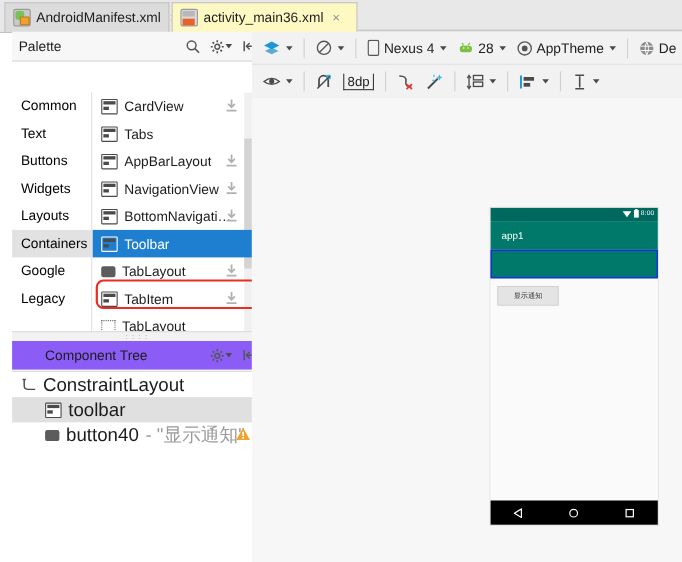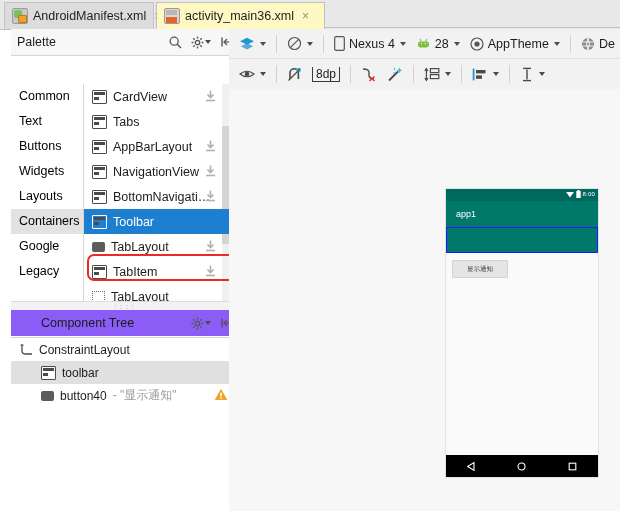--- a/index.html
+++ b/index.html
@@ -73,21 +73,21 @@
           border-radius:7px;box-sizing:border-box;pointer-events:none;}
 
   .pal-grip{position:absolute;left:0;top:272px;width:227px;height:8px;background:#f2f2f2;
             border-top:1px solid #dcdcdc;}
   .pal-grip .dots{position:absolute;left:50%;top:2px;transform:translateX(-50%);
                   font-size:7px;letter-spacing:1px;color:#9a9a9a;line-height:5px;}
 
   
   .ctree{position:absolute;left:0;top:281px;width:227px;bottom:0;background:#ffffff;}
   .ctree .rows{position:absolute;left:0;top:27px;right:0;bottom:0;border-top:1px solid #d6d6d6;}
-  .trow{height:23px;display:flex;align-items:center;gap:6px;font-size:12px;color:#1c1c1c;position:relative;}
+  .trow{height:23px;display:flex;align-items:center;gap:6px;font-size:17px;color:#1c1c1c;position:relative;}
   .trow.sel{background:#e0e0e0;}
   .trow.lvl0{padding-left:9px;}
   .trow.lvl1{padding-left:30px;}
   .trow .muted{color:#9b9b9b;}
   .warn{position:absolute;right:10px;top:4px;width:14px;height:13px;}
 
   .ic-constraint{width:13px;height:13px;}
   .ic-toolbar{width:13px;height:12px;background:#fff;border:1.5px solid #4a4a4a;border-radius:1px;position:relative;}
   .ic-toolbar:before{content:"";position:absolute;left:1px;top:1px;right:1px;height:3px;background:#4a4a4a;}
   .ic-toolbar:after{content:"";position:absolute;left:1px;top:6px;width:5px;height:3px;background:#4a4a4a;}

